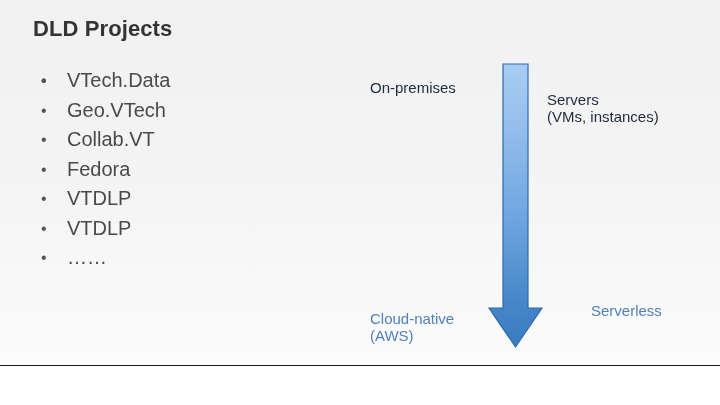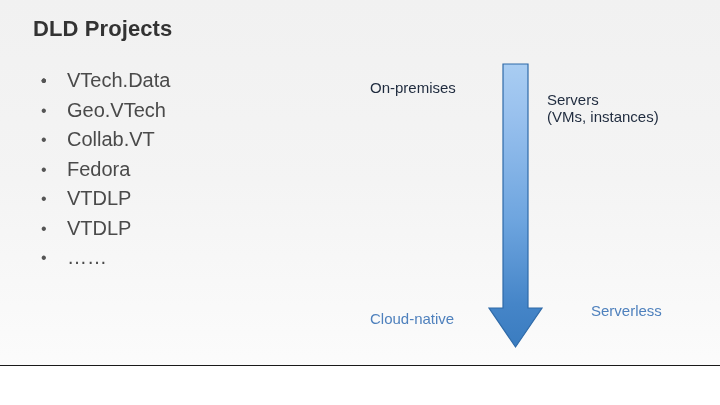--- a/index.html
+++ b/index.html
@@ -167,20 +167,21 @@
 
   <div class="diag-label dark" id="label-on-premises">On-premises</div>
 
   <div class="diag-label dark" id="label-servers">
     <div>Servers</div>
     <div>(VMs, instances)</div>
   </div>
 
   <div class="diag-label blue" id="label-cloud-native">
     <div>Cloud-native</div>
+    <div>(AWS)</div>
   </div>
 
   <div class="diag-label blue" id="label-serverless">Serverless</div>
 
   <div id="footer-divider"></div>
   <div id="footer-bar">
     
   </div>
 
 </div>

